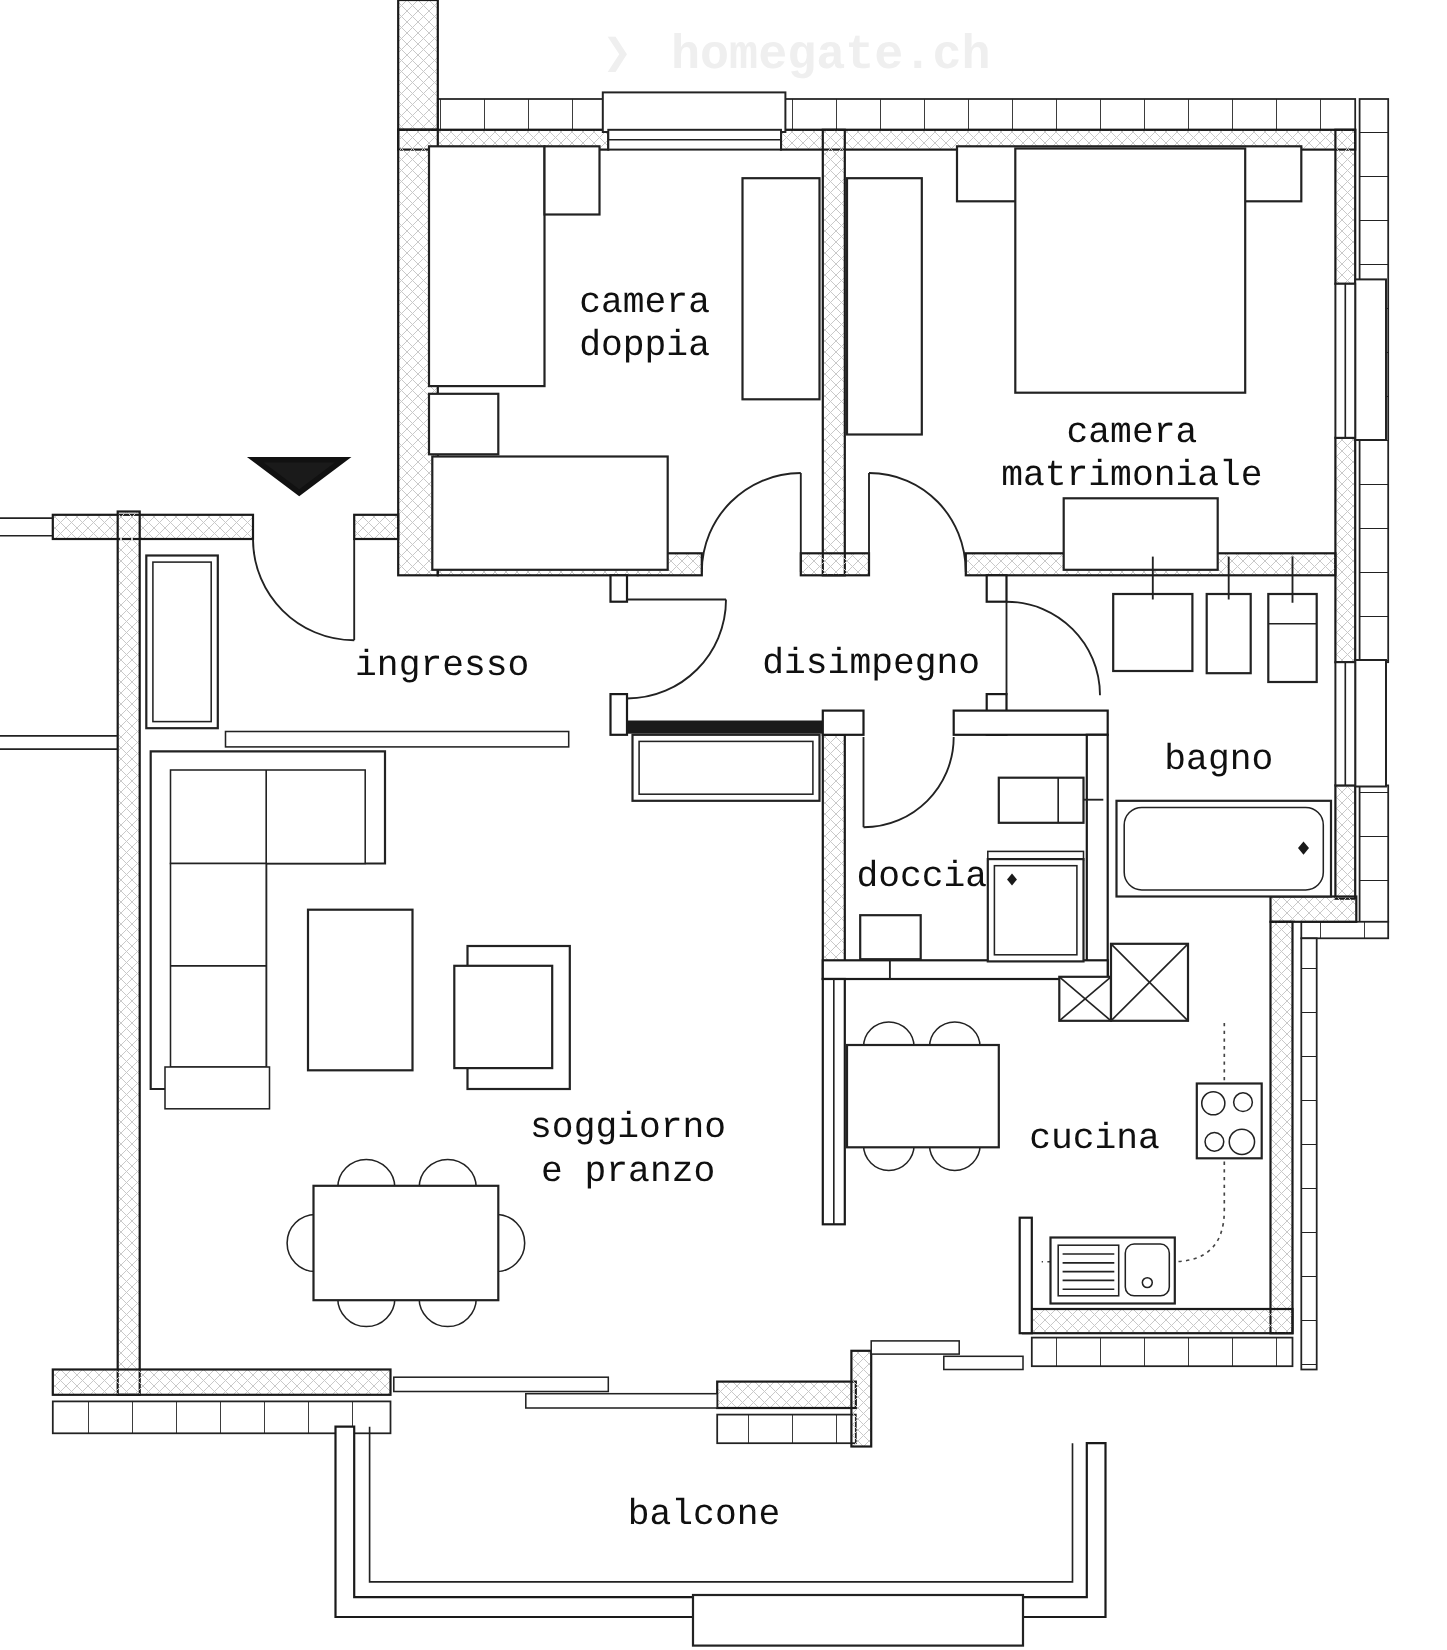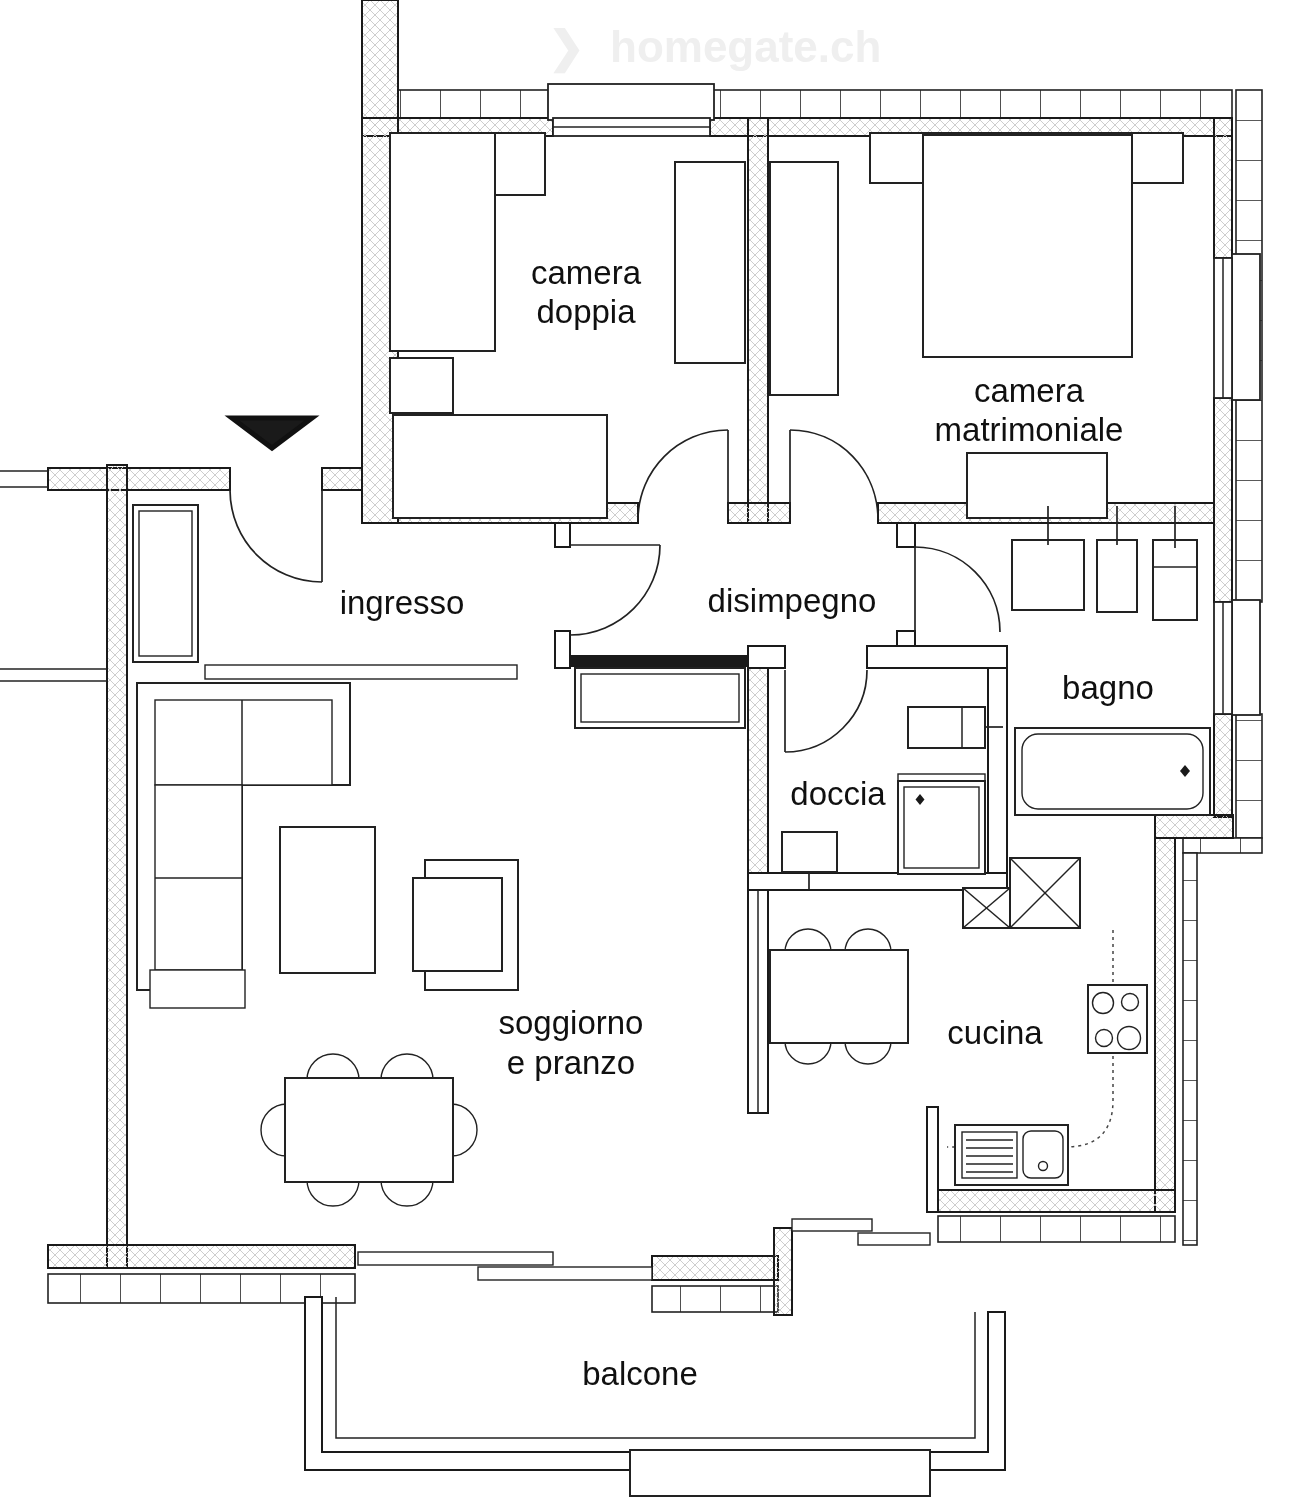--- a/index.html
+++ b/index.html
@@ -1,18 +1,18 @@
 <!DOCTYPE html>
 <html style="--line: #1a1a1a; --hatch: #c8c8c8; --watermark: #efefef;"><head>
 <meta charset="utf-8">
 <style>
   html,body{margin:0;padding:0;background:#ffffff;}
   .plan-wrap{
     width:1315px;height:1500px;position:relative;background:#fff;
-    font-family:Liberation Sans, sans-serif;overflow:hidden;
+    font-family:Liberation Mono, monospace;overflow:hidden;
   }
   svg{display:block}
   .wallh{fill:url(#hatch);stroke:var(--line,#1a1a1a);stroke-width:2;}
   .wall {fill:#ffffff;stroke:var(--line,#1a1a1a);stroke-width:2;}
   .wallsolid{fill:var(--line,#1a1a1a);stroke:none;}
   .furn{fill:#ffffff;stroke:#222222;stroke-width:2;}
   .furnthin{fill:#ffffff;stroke:#222222;stroke-width:1.4;}
   .door{fill:none;stroke:#222222;stroke-width:1.7;}
   .railbox{fill:#ffffff;stroke:#222222;stroke-width:1.6;}
   .winbox{fill:#ffffff;stroke:#222222;stroke-width:1.8;}

